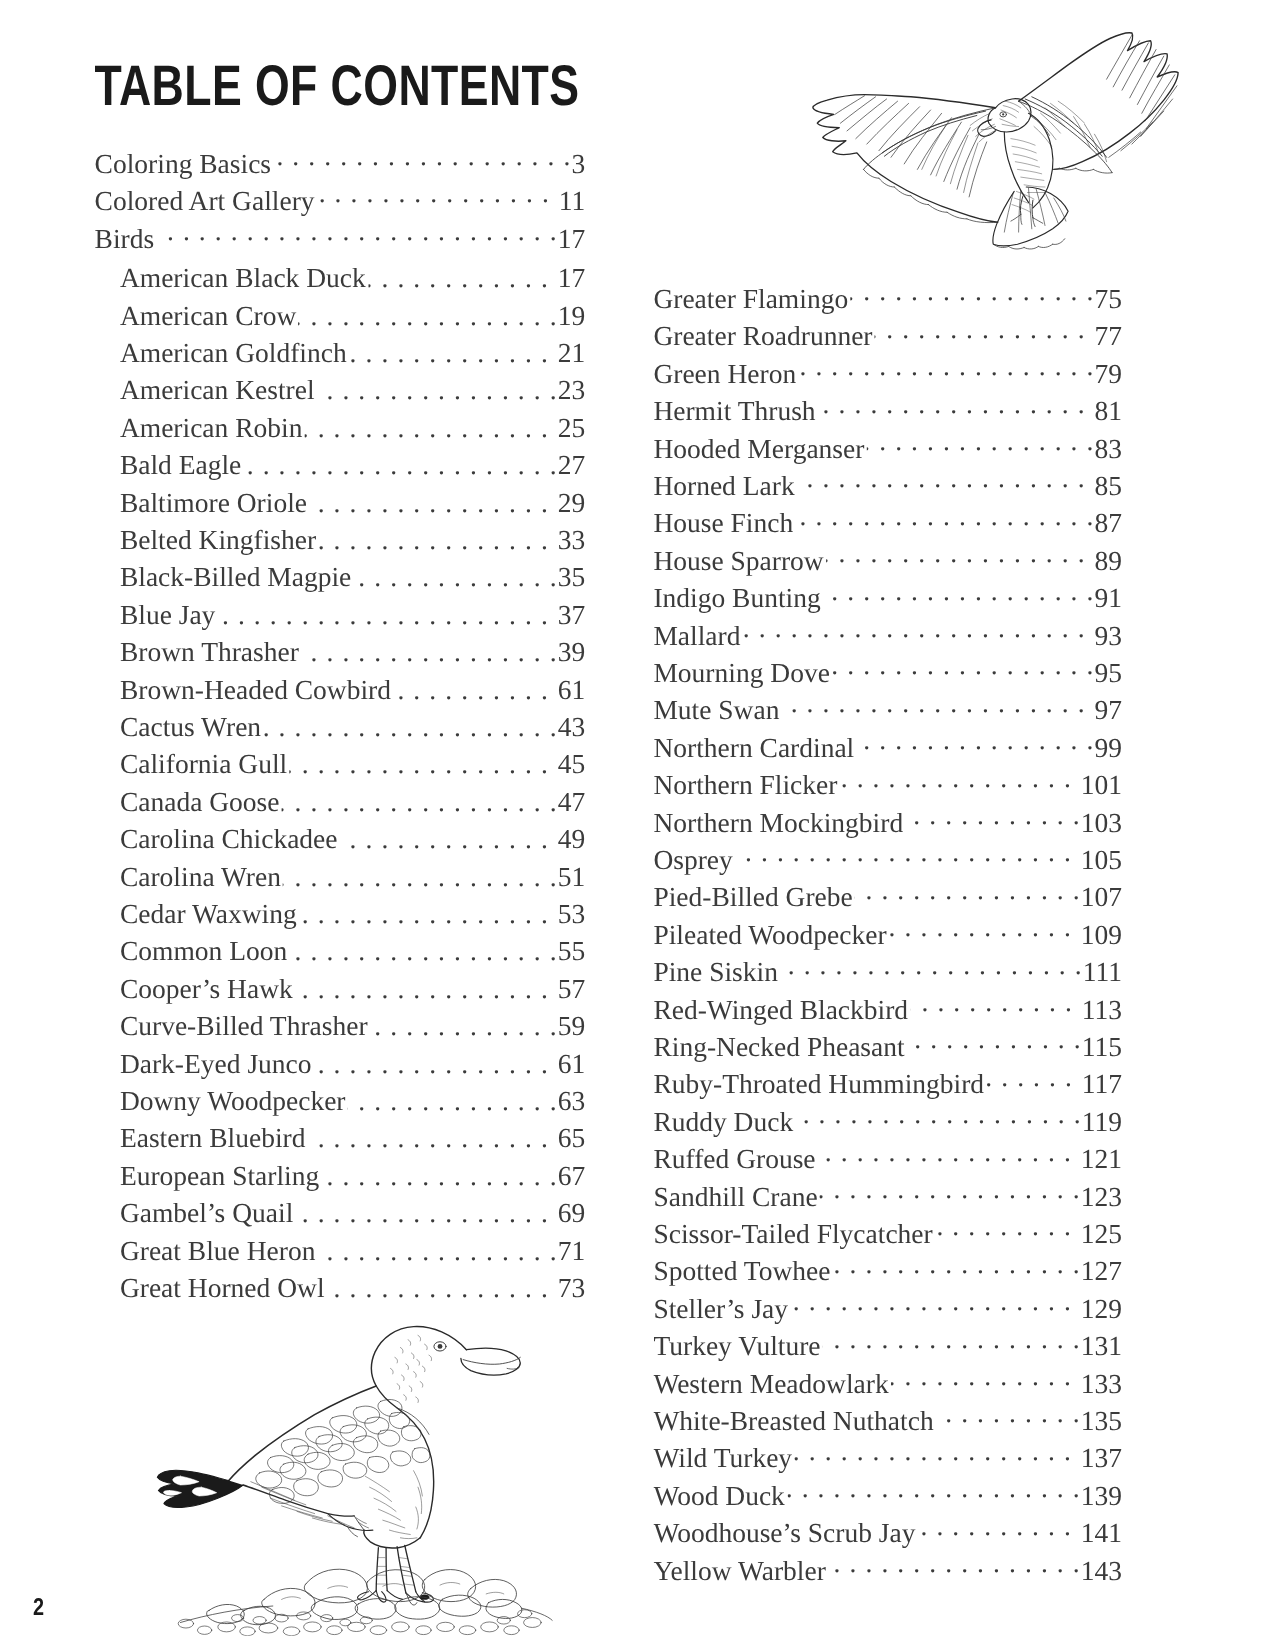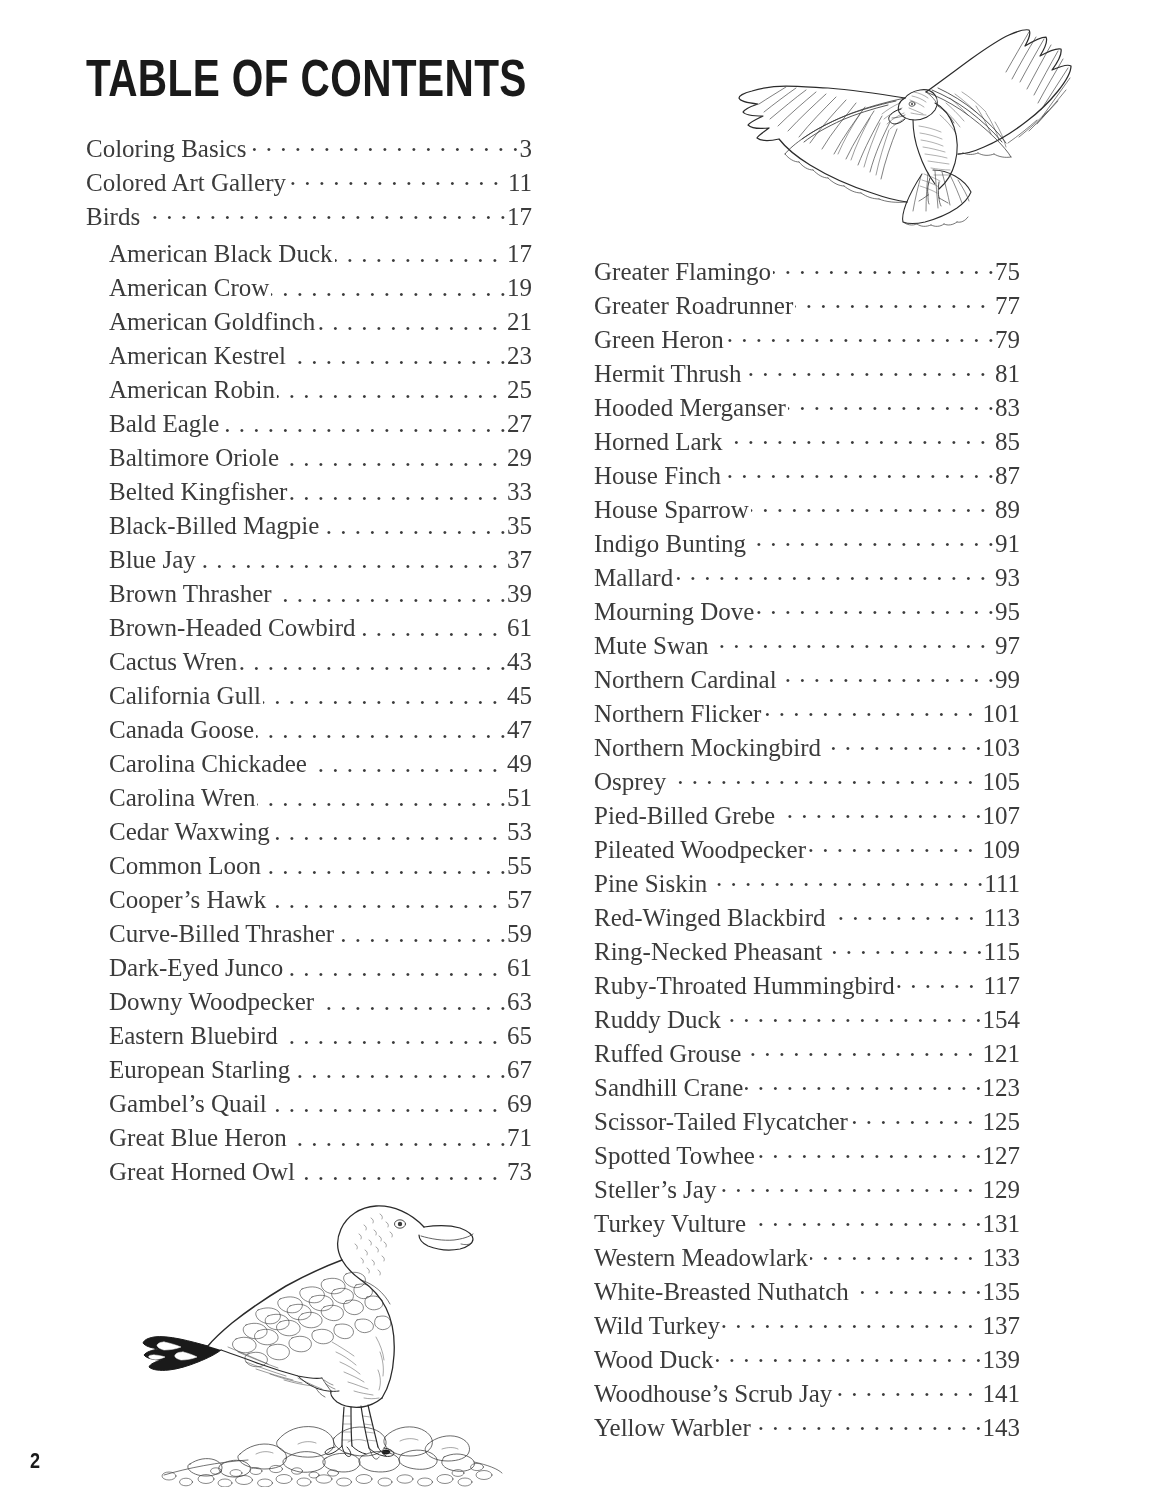--- a/index.html
+++ b/index.html
@@ -378,21 +378,21 @@
       <span class="entry-page">115</span>
     </div>
     <div class="toc-entry gap-wide">
       <span class="entry-label">Ruby-Throated Hummingbird</span>
       <span class="entry-leader"></span>
       <span class="entry-page">117</span>
     </div>
     <div class="toc-entry gap-tight">
       <span class="entry-label">Ruddy Duck</span>
       <span class="entry-leader"></span>
-      <span class="entry-page">154</span>
+      <span class="entry-page">119</span>
     </div>
     <div class="toc-entry gap-wide">
       <span class="entry-label">Ruffed Grouse</span>
       <span class="entry-leader"></span>
       <span class="entry-page">121</span>
     </div>
     <div class="toc-entry gap-tight">
       <span class="entry-label">Sandhill Crane</span>
       <span class="entry-leader"></span>
       <span class="entry-page">123</span>

